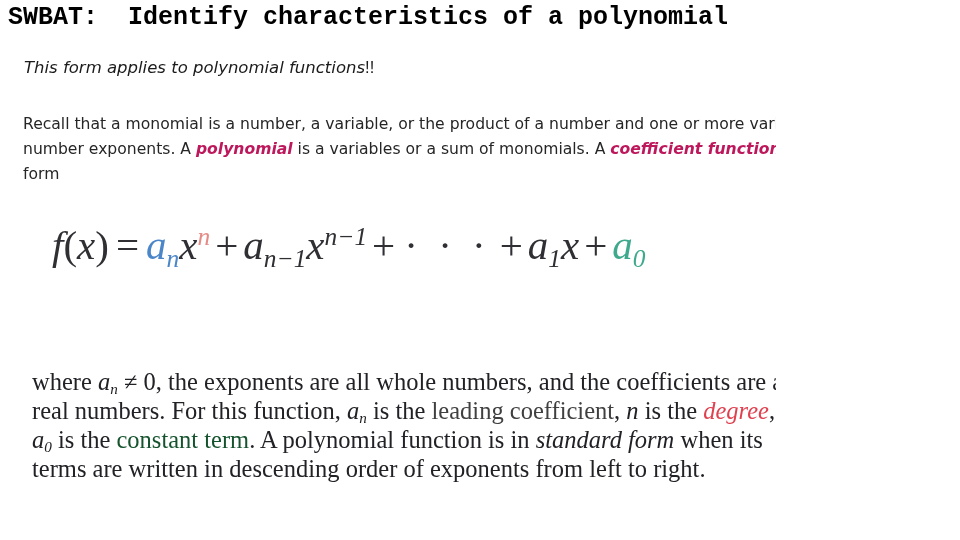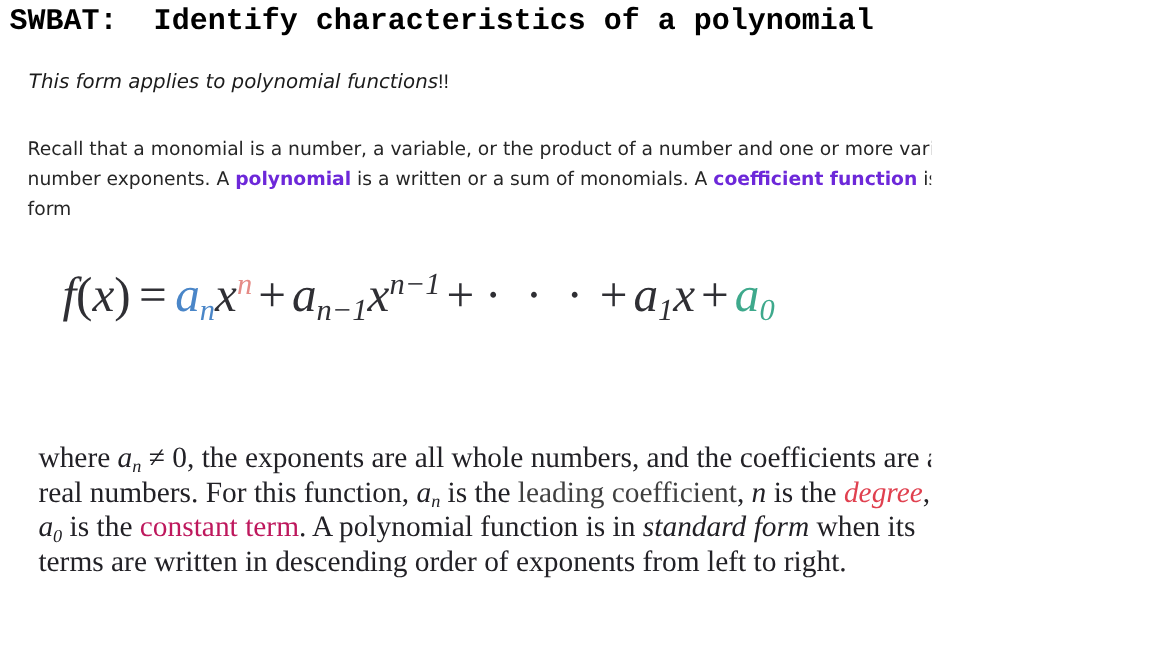--- a/index.html
+++ b/index.html
@@ -55,21 +55,21 @@
     position: absolute;
     left: 23px;
     top: 96px;
     width: 925px;
     font-family: "DejaVu Sans", "Liberation Sans", sans-serif;
     font-size: 15.6px;
     line-height: 25px;
     color: #262626;
     text-align: left;
   }
-  #intro b { font-weight: 700; color: #6d28d9; }
+  #intro b { font-weight: 700; color: #be185d; font-style: italic; }
 
   
   #formula {
     position: absolute;
     left: 52px;
     top: 224px;
     font-family: "Liberation Serif", "DejaVu Serif", serif;
     font-size: 41px;
     line-height: 42px;
     color: #2f2f34;
@@ -109,36 +109,36 @@
   }
   #explain .v { font-style: italic; }
   #explain sub {
     font-size: 0.62em;
     vertical-align: -0.28em;
     font-style: italic;
     line-height: 0;
   }
   #explain .blue  { color: #404040; }
   #explain .red   { color: #e0404f; font-style: italic; }
-  #explain .green { color: #be185d; text-align: right; }
+  #explain .green { color: #14532d; text-align: right; }
   #explain .ital  { font-style: italic; margin-top: 24px; }
 </style>
 </head>
 <body>
 
 <div id="slide">
 
   <div id="title">SWBAT:  Identify characteristics of a polynomial</div>
 
   <div id="subtitle">
     <span>This form applies to polynomial functions</span><span class="bangs">!!</span>
   </div>
 
   <p id="intro">
-    <span>Recall that a monomial is a number, a variable, or the product of a number and one or more variables with whole number exponents.  A </span><b>polynomial</b><span> is a written or a sum of monomials.  A </span><b>coefficient function</b><span> is a function of the form</span>
+    <span>Recall that a monomial is a number, a variable, or the product of a number and one or more variables with whole number exponents.  A </span><b>polynomial</b><span> is a variables or a sum of monomials.  A </span><b>coefficient function</b><span> is a function of the form</span>
   </p>
 
   <div id="formula">
     <span class="v">f</span><span class="op" style="padding:0">(</span><span class="v">x</span><span class="op" style="padding:0">)</span><span class="eq">=</span><span class="v blue">a</span><sub class="blue">n</sub><span class="v">x</span><sup class="red">n</sup><span class="op">+</span><span class="v">a</span><sub>n−1</sub><span class="v">x</span><sup>n−1</sup><span class="op">+</span><span class="dots">· · ·</span><span class="op">+</span><span class="v">a</span><sub>1</sub><span class="v">x</span><span class="op">+</span><span class="v green">a</span><sub class="green">0</sub>
   </div>
 
   <p id="explain">
     <span>where </span><span class="v">a</span><sub>n</sub><span> ≠ 0, the exponents are all whole numbers, and the coefficients are all real numbers. For this function, </span><span class="v">a</span><sub>n</sub><span> is the </span><span class="blue">leading coefficient</span><span>, </span><span class="v">n</span><span> is the </span><span class="red">degree</span><span>, and </span><span class="v">a</span><sub>0</sub><span> is the </span><span class="green">constant term</span><span>. A polynomial function is in </span><span class="ital">standard form</span><span> when its terms are written in descending order of exponents from left to right.</span>
   </p>
 

